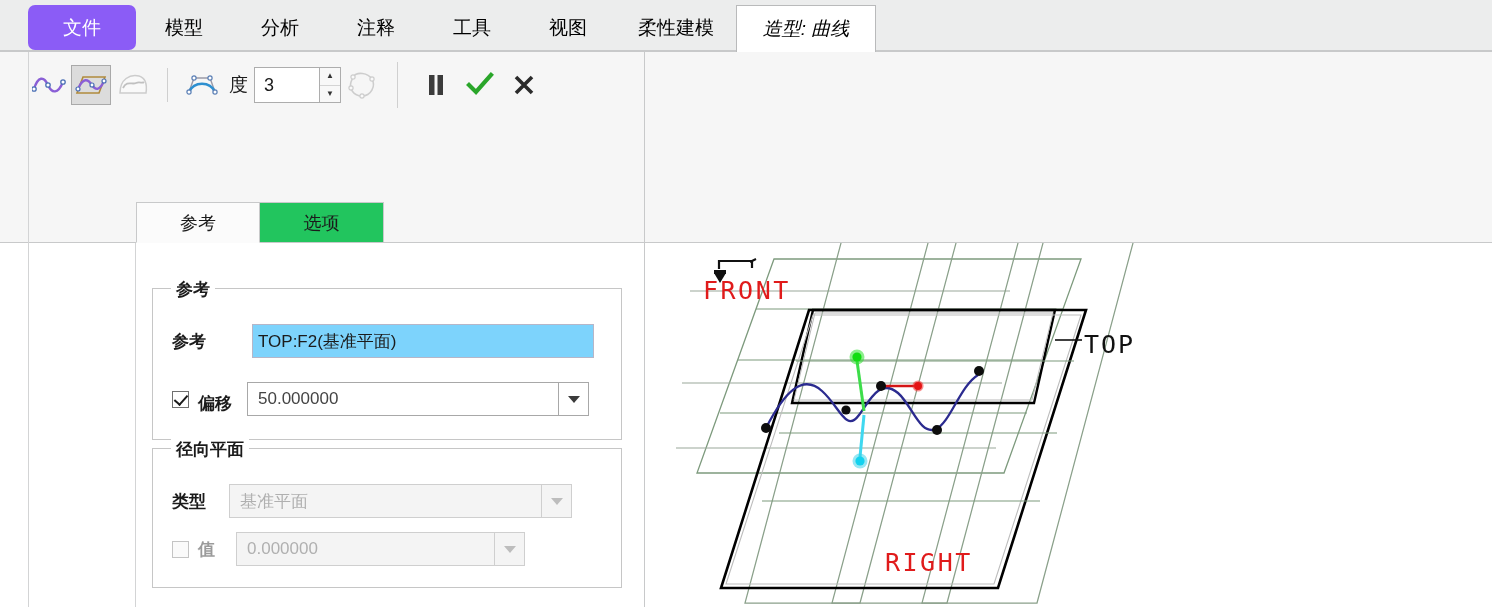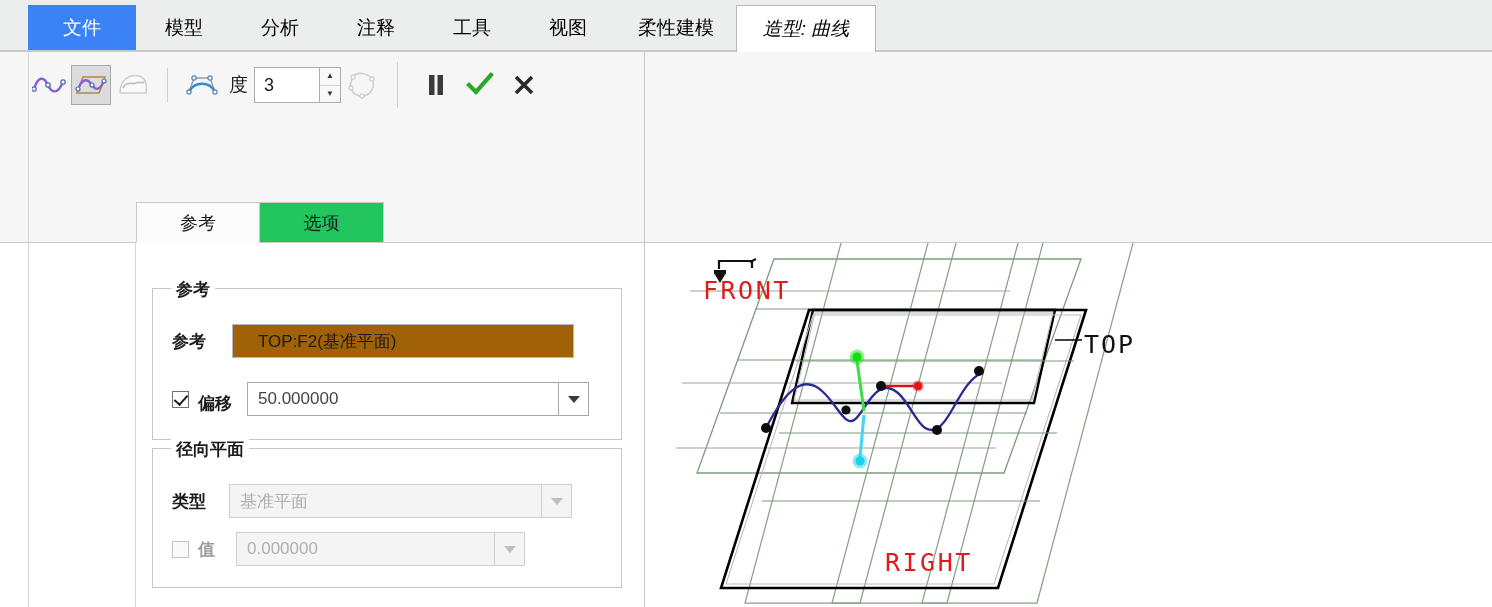--- a/index.html
+++ b/index.html
@@ -34,23 +34,24 @@
     display: flex; align-items: center; justify-content: center;
     height: 45px;
     padding: 0 22px;
     font-size: 19px;
     color: #000000;
     box-sizing: border-box;
     white-space: nowrap;
     background: #eceded;
   }
   .tab.file {
-    background: #3b82f6;
+    background: #8b5cf6;
     color: #ffffff;
     min-width: 108px;
+    border-radius: 7px;
   }
   .tab.styled {
     background: #cbe8f7;
     font-style: italic;
     min-width: 108px;
   }
   .tab.active-tab {
     background: #ffffff;
     font-style: italic;
     border-left: 1px solid #b9babb;
@@ -215,26 +216,27 @@
   .flabel {
     font-size: 17px; color: #1b1b1b;
     font-weight: bold;
     white-space: nowrap;
   }
   .flabel.dim { color: #9b9b9b; font-weight: bold; }
 
   .field {
     height: 34px;
     border: 1px solid #b6b6c8;
-    background: #a16207;
+    background: #7dd3fc;
     box-sizing: border-box;
     font-size: 17px;
     color: #1b1b1b;
     display: flex; align-items: center;
-    padding-left: 25px;
+    padding-left: 5px;
+    margin-left: 20px;
   }
   .inputbox {
     height: 34px;
     border: 1px solid #a8a8a8;
     background: #ffffff;
     box-sizing: border-box;
     font-size: 17px;
     color: #444;
     display: flex; align-items: center;
     padding-left: 10px;

